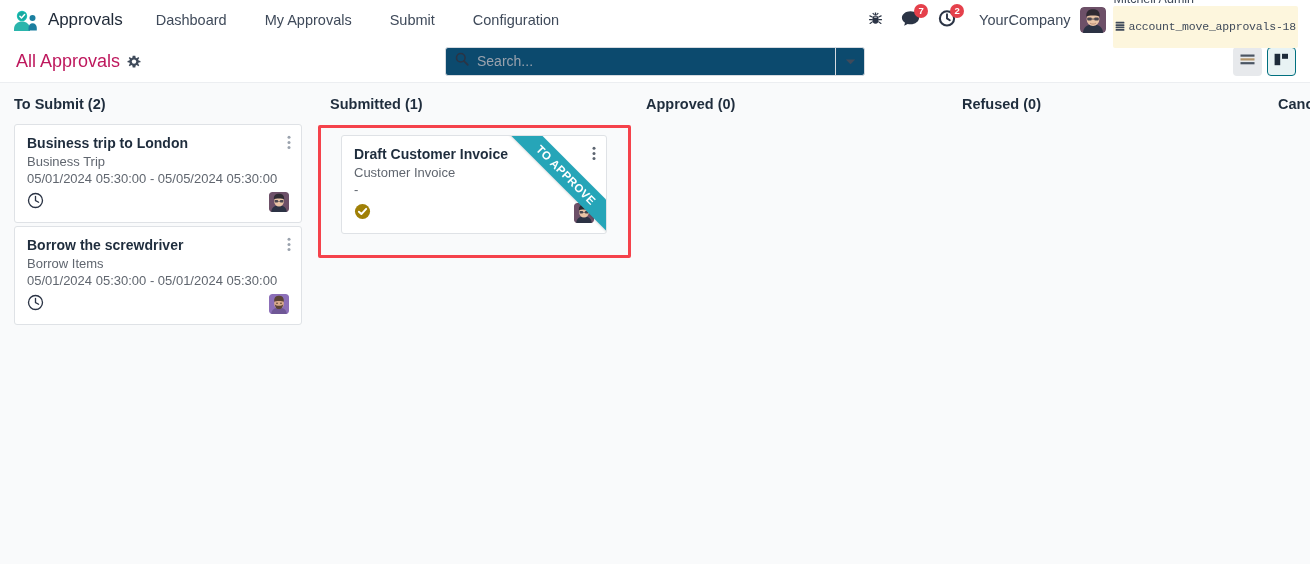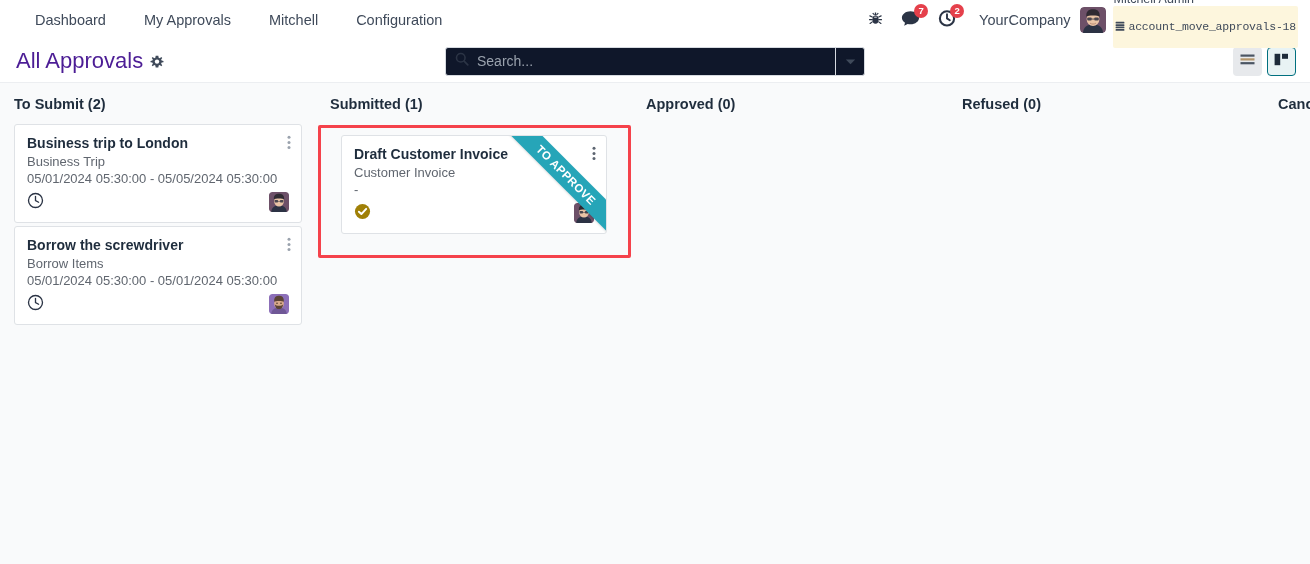--- a/index.html
+++ b/index.html
@@ -130,41 +130,41 @@
     padding: 0 14px 0 16px;
     position: relative;
     border-bottom: 1px solid #eceef1;
   }
   .breadcrumb {
     display: flex;
     align-items: center;
     gap: 7px;
   }
   .breadcrumb-title {
-    font-size: 22px;
-    color: #4c1d95;
+    font-size: 18px;
+    color: #be185d;
     white-space: nowrap;
   }
   .gear-btn {
     display: flex;
     align-items: center;
     cursor: pointer;
     padding-top: 2px;
   }
 
   .searchview {
     position: absolute;
     left: 445px;
     width: 420px;
     height: 29px;
     border: 1px solid #d6dae0;
     border-radius: 3px;
     display: flex;
     align-items: stretch;
-    background: #0f172a;
+    background: #0c4a6e;
   }
   .search-main {
     flex: 1;
     display: flex;
     align-items: center;
     gap: 8px;
     padding: 0 9px;
     cursor: text;
   }
   .search-placeholder {
@@ -317,25 +317,38 @@
     border-radius: 2px;
     pointer-events: none;
     z-index: 20;
   }
 </style>
 </head>
 <body>
 
 <div class="navbar">
 
+  <div class="brand">
+    <span>
+      <svg class="brand-logo" viewBox="0 0 30 26" xmlns="http://www.w3.org/2000/svg">
+        <path d="M4 22 C4 17 8 14.5 12 14.5 C16 14.5 20 17 20 22 L20 24 L4 24 Z" fill="#2bb5ac"></path>
+        <circle cx="12" cy="9" r="5.2" fill="#18c1b4"></circle>
+        <circle cx="12" cy="9" r="4" fill="#1aa79f"></circle>
+        <path d="M9.9 9.2 l1.6 1.7 l3.1 -3.4" stroke="#ffffff" stroke-width="1.5" fill="none" stroke-linecap="round" stroke-linejoin="round"></path>
+        <circle cx="22.5" cy="11" r="3" fill="#1b7fa0"></circle>
+        <path d="M18.5 21 C18.5 17.8 20.4 16.2 22.6 16.2 C24.8 16.2 26.8 17.8 26.8 21 L26.8 23.5 L18.5 23.5 Z" fill="#1b7fa0"></path>
+      </svg>
+    </span>
+    <span class="brand-name">Approvals</span>
+  </div>
 
   <div class="nav-links">
     <div class="nav-link">Dashboard</div>
     <div class="nav-link">My Approvals</div>
-    <div class="nav-link">Mitchell</div>
+    <div class="nav-link">Submit</div>
     <div class="nav-link">Configuration</div>
   </div>
 
   <div class="nav-right">
 
     <div class="sys-icon">
       <span>
         <svg width="15" height="15" viewBox="0 0 16 16" xmlns="http://www.w3.org/2000/svg">
           <ellipse cx="8" cy="9.2" rx="3.3" ry="4.3" fill="#2b3445"></ellipse>
           <rect x="7.3" y="1.6" width="1.4" height="3" fill="#2b3445"></rect>

